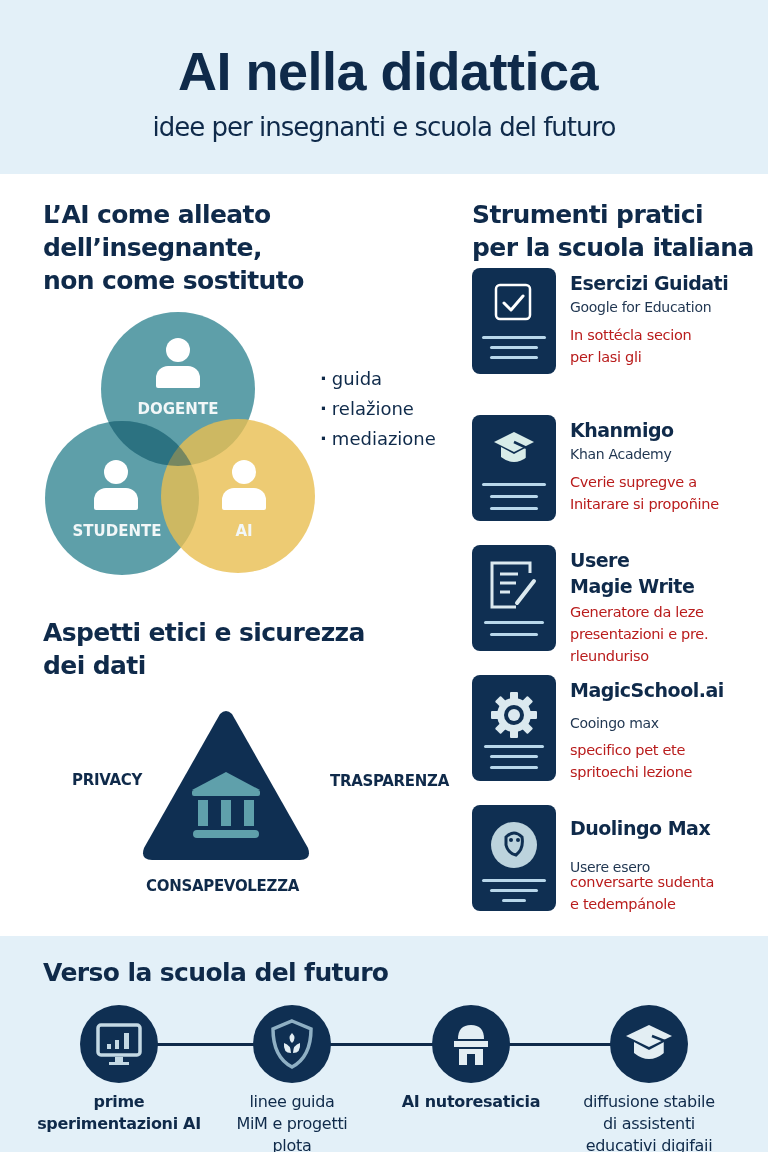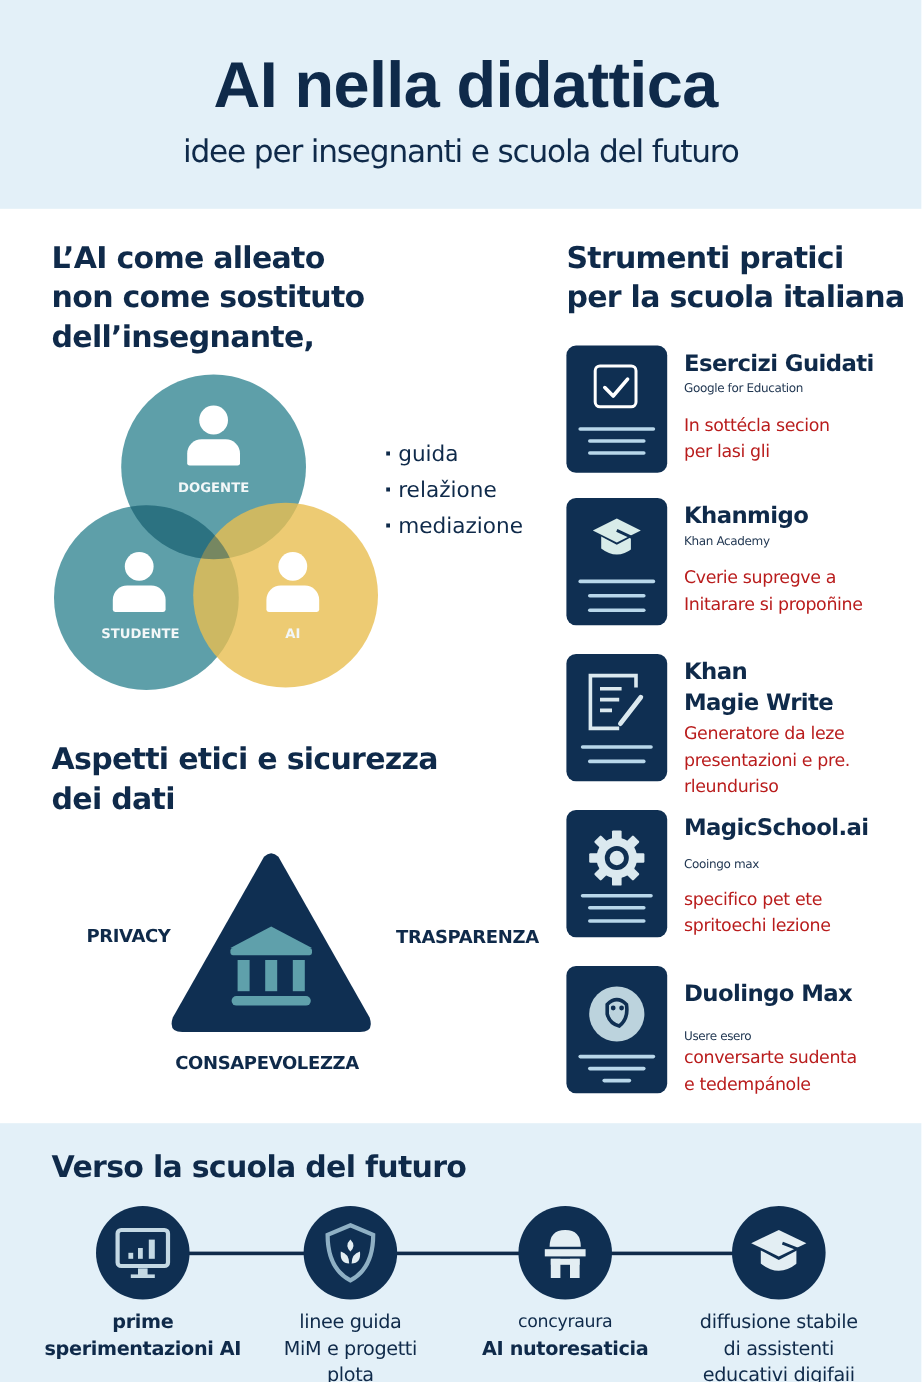--- a/index.html
+++ b/index.html
@@ -14,58 +14,58 @@
 
   
   .venn { position: absolute; left: 40px; top: 310px; width: 290px; height: 270px; }
   .circle { position: absolute; width: 154px; height: 154px; border-radius: 50%; }
   .c-doc { left: 61px; top: 2px; background: rgba(58,138,150,0.82); }
   .c-stu { left: 5px; top: 111px; background: rgba(58,138,150,0.82); }
   .c-ai { left: 121px; top: 109px; background: rgba(232,190,80,0.80); }
   .person { position: absolute; width: 48px; height: 52px; }
   .person .head { position: absolute; left: 12px; top: 0; width: 24px; height: 24px; border-radius: 50%; background: #fff; }
   .person .body { position: absolute; left: 2px; top: 28px; width: 44px; height: 22px; border-radius: 12px 12px 2px 2px; background: #fff; }
-  .venn-label { position: absolute; color: #f2f7f8; font-weight: 700; font-size: 11px; font-family: "DejaVu Sans", sans-serif; text-align: center; }
+  .venn-label { position: absolute; color: #f2f7f8; font-weight: 700; font-size: 15px; font-family: "DejaVu Sans", sans-serif; text-align: center; }
 
   .bullets { position: absolute; left: 320px; top: 364px; font-size: 18px; line-height: 30px; color: #0f2a4a; font-family: "DejaVu Sans", sans-serif; }
   .bullets li { list-style: none; }
   .bullets li::before { content: "·"; font-weight: 700; margin-right: 5px; }
 
   
   .triangle { position: absolute; left: 140px; top: 710px; width: 172px; height: 152px; }
   .tri-label { position: absolute; font-size: 15px; font-weight: 700; color: #0f2a4a; font-family: "DejaVu Sans", sans-serif; letter-spacing: -0.3px; text-align: center; }
 
   
   .tool { position: absolute; left: 472px; width: 280px; height: 110px; }
   .tool-icon { position: absolute; left: 0; top: 0; width: 84px; height: 106px; background: #0f2f52; border-radius: 8px; }
   .tool-icon .line { position: absolute; height: 3px; background: #b8d7ea; border-radius: 2px; }
   .tool-name { position: absolute; left: 98px; top: 2px; font-size: 19px; font-weight: 700; color: #0f2a4a; font-family: "DejaVu Sans", sans-serif; letter-spacing: -0.5px; line-height: 26px; }
-  .tool-sub { position: absolute; left: 98px; font-size: 10px; color: #1f3550; font-family: "DejaVu Sans", sans-serif; letter-spacing: -0.3px; }
+  .tool-sub { position: absolute; left: 98px; font-size: 14px; color: #1f3550; font-family: "DejaVu Sans", sans-serif; letter-spacing: -0.3px; }
   .tool-desc { position: absolute; left: 98px; font-size: 14.5px; color: #b91c1c; line-height: 22px; font-family: "DejaVu Sans", sans-serif; letter-spacing: -0.3px; }
 
   
   .future { position: absolute; left: 0; top: 936px; width: 768px; height: 216px; background: #e3f0f8; }
   .timeline-line { position: absolute; left: 120px; top: 1043px; width: 530px; height: 3px; background: #0f2a4a; }
   .node { position: absolute; width: 78px; height: 78px; border-radius: 50%; background: #0f2f52; top: 1005px; }
   .node svg { position: absolute; left: 0; top: 0; }
   .node-label { position: absolute; top: 1091px; width: 200px; text-align: center; font-size: 16px; line-height: 22px; color: #0f2a4a; font-family: "DejaVu Sans", sans-serif; letter-spacing: -0.3px; }
   .bold { font-weight: 700; }
 </style>
 </head>
 <body>
 
 <div class="header">
   <div class="title">AI nella didattica</div>
   <div class="subtitle">idee per insegnanti e scuola del futuro</div>
 </div>
 
 <div class="h2" style="left:43px; top:198px;">
   <div>L’AI come alleato</div>
+  <div>dell’insegnante,</div>
   <div>non come sostituto</div>
-  <div>dell’insegnante,</div>
 </div>
 
 <div class="venn">
   <div class="circle c-doc"></div>
   <div class="circle c-stu"></div>
   <div class="circle c-ai"></div>
 
   <svg style="position:absolute;left:0;top:0;" width="290" height="270">
     <defs>
       <clipPath id="clipDoc">
@@ -115,21 +115,21 @@
 </svg>
 <div class="tri-label" style="left:72px; top:771px;">PRIVACY</div>
 <div class="tri-label" style="left:290px; top:772px;margin-left:40px;">TRASPARENZA</div>
 <div class="tri-label" style="left:146px; top:877px;">CONSAPEVOLEZZA</div>
 
 <div class="h2" style="left:472px; top:198px;">
   <div>Strumenti pratici</div>
   <div>per la scuola italiana</div>
 </div>
 
-<div class="tool" style="top:288px;padding-left:24px;">
+<div class="tool" style="top:268px;padding-left:24px;">
   <div class="tool-icon">
     <svg width="84" height="106" style="position:absolute;left:0;top:0;">
       <rect x="24" y="17" width="34" height="34" rx="4" fill="none" stroke="#ffffff" stroke-width="2.5"></rect>
       <path d="M32 35 L39 42 L51 28" fill="none" stroke="#ffffff" stroke-width="3" stroke-linecap="round" stroke-linejoin="round"></path>
     </svg>
     <div class="line" style="left:10px; top:68px; width:64px;"></div>
     <div class="line" style="left:18px; top:78px; width:48px;"></div>
     <div class="line" style="left:18px; top:88px; width:48px;"></div>
   </div>
   <div class="tool-name">Esercizi Guidati</div>
@@ -165,21 +165,21 @@
       <path d="M58 28 L58 18 L20 18 L20 62 L44 62" fill="none" stroke="#dbe9ef" stroke-width="3"></path>
       <line x1="28" y1="29" x2="46" y2="29" stroke="#dbe9ef" stroke-width="3"></line>
       <line x1="28" y1="38" x2="44" y2="38" stroke="#dbe9ef" stroke-width="3"></line>
       <line x1="28" y1="47" x2="38" y2="47" stroke="#dbe9ef" stroke-width="3"></line>
       <line x1="45" y1="58" x2="62" y2="36" stroke="#dbe9ef" stroke-width="4" stroke-linecap="round"></line>
     </svg>
     <div class="line" style="left:12px; top:76px; width:60px;"></div>
     <div class="line" style="left:18px; top:88px; width:48px;"></div>
   </div>
   <div class="tool-name">
-    <div>Khan</div>
+    <div>Usere</div>
     <div>Magie Write</div>
   </div>
   <div class="tool-desc" style="top:56px;">
     <div>Generatore da leze</div>
     <div>presentazioni e pre.</div>
     <div>rleunduriso</div>
   </div>
 </div>
 
 <div class="tool" style="top:675px;">
@@ -274,20 +274,19 @@
 <div class="node-label bold" style="left:19px;">
   <div>prime</div>
   <div>sperimentazioni AI</div>
 </div>
 <div class="node-label" style="left:192px;">
   <div>linee guida</div>
   <div>MiM e progetti</div>
   <div>plota</div>
 </div>
 <div class="node-label" style="left:371px;">
-  <div style="font-size:14.5px;">concyraura</div>
   <div class="bold">AI nutoresaticia</div>
 </div>
 <div class="node-label" style="left:549px;">
   <div>diffusione stabile</div>
   <div>di assistenti</div>
   <div>educativi digifaii</div>
 </div>
 
 </body></html>

